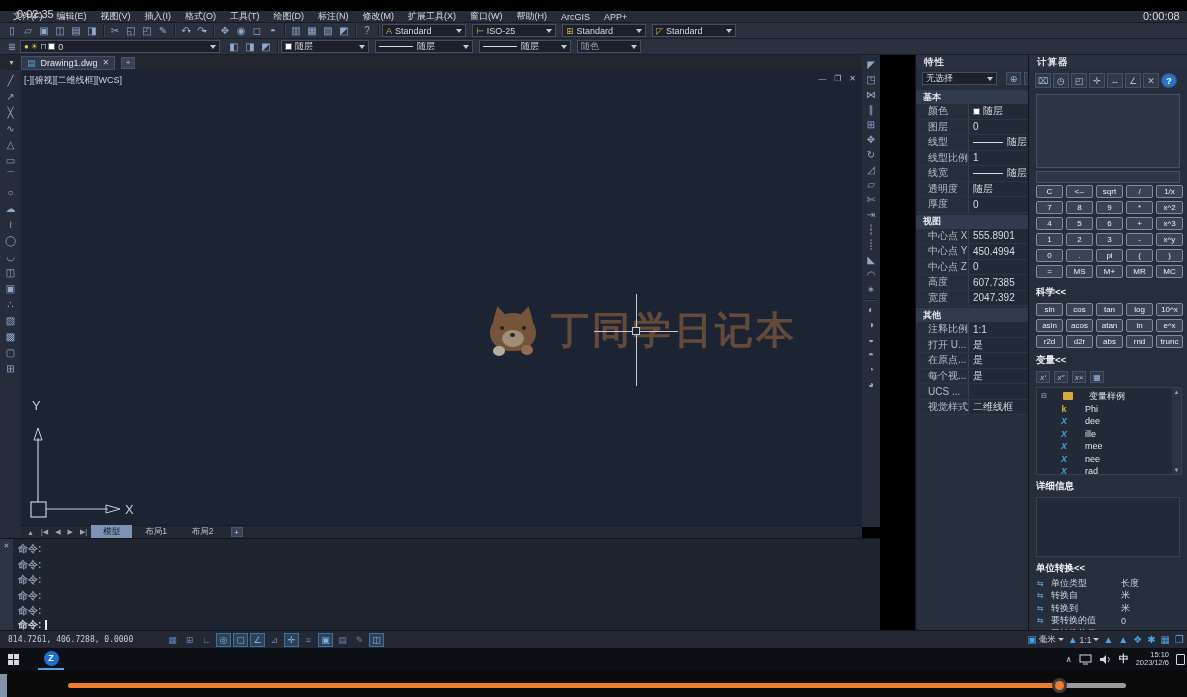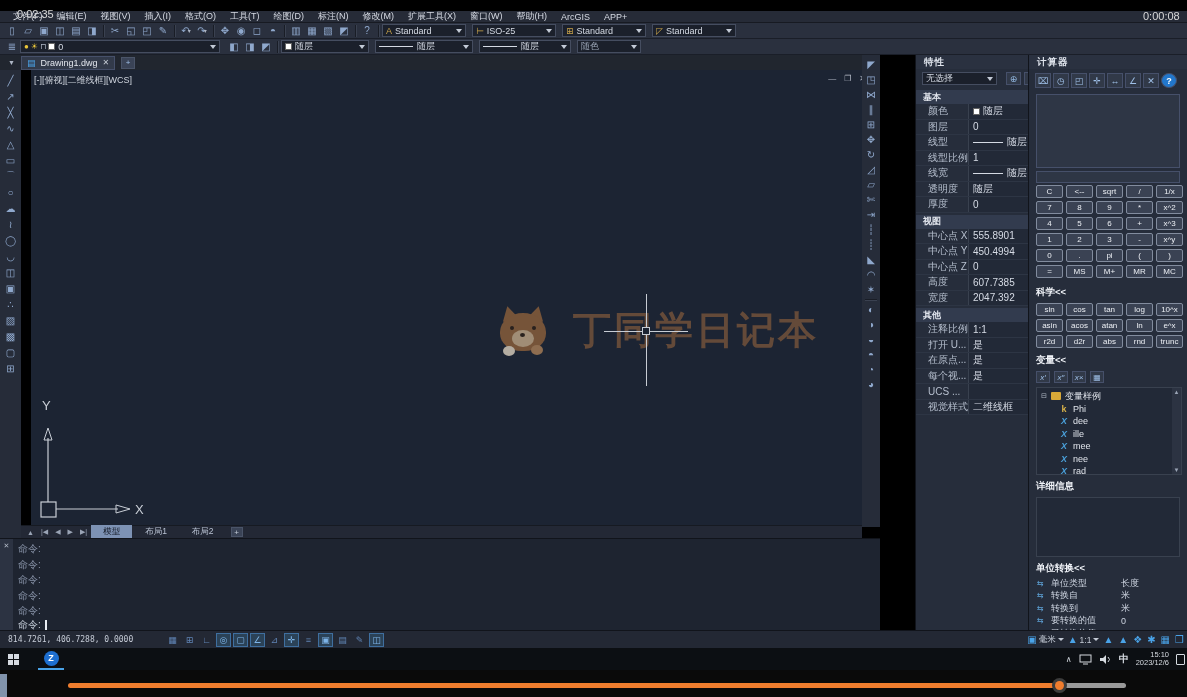--- a/index.html
+++ b/index.html
@@ -48,27 +48,27 @@
   
   .left-col { position:absolute; left:0; top:70px; width:21px; height:468px; background:#262c39; }
   .v-tb { display:flex; flex-direction:column; align-items:center; padding-top:2px; }
   .v-btn { width:17px; height:16px; border:none; background:transparent; color:#8fa8cc; font-size:10px;
     display:flex; align-items:center; justify-content:center; }
   .modify-col { position:absolute; left:862px; top:55px; width:18px; height:472px; background:#262c39; }
   .modify-col .v-btn { width:16px; height:15px; }
   .v-sep { width:12px; height:1px; background:#191d26; margin:2px 0; box-shadow:0 1px 0 #3a4150; }
 
   
-  .canvas { position:absolute; left:21px; top:70px; width:841px; height:455px; background:#1c2433;margin-left:10px; }
+  .canvas { position:absolute; left:21px; top:70px; width:841px; height:455px; background:#1c2433; }
   .vp-label { position:absolute; left:3px; top:4px; color:#cfd4dd; font-size:9px; }
   .cv-ctl { position:absolute; right:6px; top:4px; color:#b6bcc8; font-size:8px; display:flex; gap:8px; }
   .crosshair-v { position:absolute; left:615px; top:224px; width:1px; height:92px; background:#c7ccd4; }
   .crosshair-h { position:absolute; left:573px; top:261px; width:84px; height:1px; background:#c7ccd4; }
   .pickbox { position:absolute; left:611px; top:257px; width:8px; height:8px; border:1px solid #c7ccd4; background:#1c2433; }
-  .watermark { position:absolute; left:468px; top:235px; display:flex; align-items:center; gap:26px; opacity:.88; }
+  .watermark { position:absolute; left:468px; top:235px; display:flex; align-items:center; gap:14px; opacity:.88; }
   .wm-text { font-size:38px; font-weight:bold; color:#6f503a; letter-spacing:3px; white-space:nowrap; }
   .dog { position:relative; width:48px; height:50px; opacity:.85; }
   .dog .ear-l,.dog .ear-r { position:absolute; top:0; width:0; height:0;
     border-left:8px solid transparent; border-right:8px solid transparent; border-bottom:14px solid #96653c; }
   .dog .ear-l { left:2px; transform:rotate(-14deg);} .dog .ear-r { right:2px; transform:rotate(14deg);}
   .dog .head { position:absolute; top:7px; left:1px; width:46px; height:38px; background:#96653c; border-radius:50% 50% 46% 46%; }
   .dog .muzzle { position:absolute; top:24px; left:13px; width:22px; height:17px; background:#cdb28e; border-radius:50%; }
   .dog .eye-l,.dog .eye-r { position:absolute; top:20px; width:4px; height:4px; background:#2e2218; border-radius:50%; }
   .dog .eye-l { left:11px; } .dog .eye-r { right:11px; }
   .dog .nose { position:absolute; top:27px; left:21px; width:5px; height:4px; background:#2e2218; border-radius:50%; }
@@ -77,21 +77,21 @@
   .ucs { position:absolute; left:7px; top:320px; }
 
   
   .layouttabs { position:absolute; left:21px; top:525px; width:841px; height:13px; background:#232835;
     display:flex; align-items:center; gap:1px; padding-left:3px; border-top:1px solid #161a22; }
   .lt-nav { color:#9aa4b5; font-size:7px; padding:0 3px; background:transparent; border:none; }
   .lt-tab { font-size:8.5px; color:#b9c2d2; padding:1px 12px; }
   .lt-tab.active { background:#7d92b4; color:#141925; }
   .lt-add { width:12px; height:10px; background:#3a4356; color:#c5cdd9; font-size:8px; border:1px solid #4a5468;
     display:flex; align-items:center; justify-content:center; margin-left:4px; }
-  .cmd { position:absolute; left:0; top:538px; width:880px; height:92px; background:#1e2430; border-top:1px solid #11141b; }
+  .cmd { position:absolute; left:0; top:538px; width:880px; height:92px; background:#1e2430; border-top:1px solid #11141b;font-weight:bold; }
   .cmd-strip { position:absolute; left:0; top:0; width:13px; height:92px; background:#2c3342; color:#aeb6c2;
     font-size:7px; text-align:center; padding-top:3px; }
   .cmd-hist { position:absolute; left:18px; top:3px; }
   .cmd-line { color:#8893a8; font-size:10px; height:15.5px; }
   .cmd-input { position:absolute; left:18px; top:79px; color:#c5cdd9; font-size:10px; display:flex; align-items:center; }
   .cmd-cursor { display:inline-block; width:2px; height:10px; background:#e8ecf2; margin-left:4px; }
 
   
   .panel { position:absolute; top:55px; height:575px; background:#262d3b; border-left:1px solid #11141b; }
   .props { left:880px; width:148px;margin-left:35px; }
@@ -120,21 +120,21 @@
   .calc-input { margin:3px 7px 0 7px; height:12px; background:#2e3645; border:1px solid #46506a; }
   .sect-label { color:#f0f3f8; font-size:9.5px; font-weight:bold; padding:6px 7px 2px 7px; }
   .key-grid { display:grid; grid-template-columns:repeat(5,27px); gap:3px 3px; padding:2px 7px; }
   .calc-btn { height:13px; background:#3a4253; border:1px solid #828c9e; border-radius:2px;
     color:#eceff4; font-size:8px; display:flex; align-items:center; justify-content:center; white-space:nowrap; }
   .vars-tools { display:flex; gap:4px; padding:2px 7px; align-items:center; }
   .v-tool { min-width:14px; height:12px; background:#313948; border:1px solid #46506a; color:#9fc0e8;
     font-size:8px; font-style:italic; display:flex; align-items:center; justify-content:center; }
   .tree { margin:2px 5px 0 7px; height:88px; background:#222937; border:1px solid #39414f; position:relative;
     padding:2px 0 0 4px; overflow:hidden; }
-  .tree-row { display:flex; align-items:center; height:12.5px; font-size:9px; color:#dfe3ea; gap:4px; }
+  .tree-row { display:flex; align-items:center; height:12.5px; font-size:9px; color:#dfe3ea; gap:16px; }
   .tree-toggle { color:#aeb6c2; font-size:7px; }
   .folder-ico { width:10px; height:8px; background:#d8a838; border-radius:1px; position:relative; }
   .var-type { width:10px; text-align:center; font-weight:bold; font-size:9px; }
   .var-type.k { color:#d8b24a; } .var-type.x { color:#4a9fd8; font-style:italic; }
   .var-row { padding-left:18px; }
   .tree-scroll { position:absolute; right:0; top:0; width:9px; height:100%; background:#2c3342;
     display:flex; flex-direction:column; justify-content:space-between; align-items:center; color:#9aa4b5; font-size:6px; padding:1px 0; }
   .details-box { margin:2px 7px 0 7px; height:60px; background:#222937; border:1px solid #39414f; }
   .unit-row { display:flex; align-items:center; height:12.5px; font-size:9px; color:#cdd4e0; padding-left:8px; }
   .unit-ico { color:#5fa3d8; font-size:8px; width:14px; }

